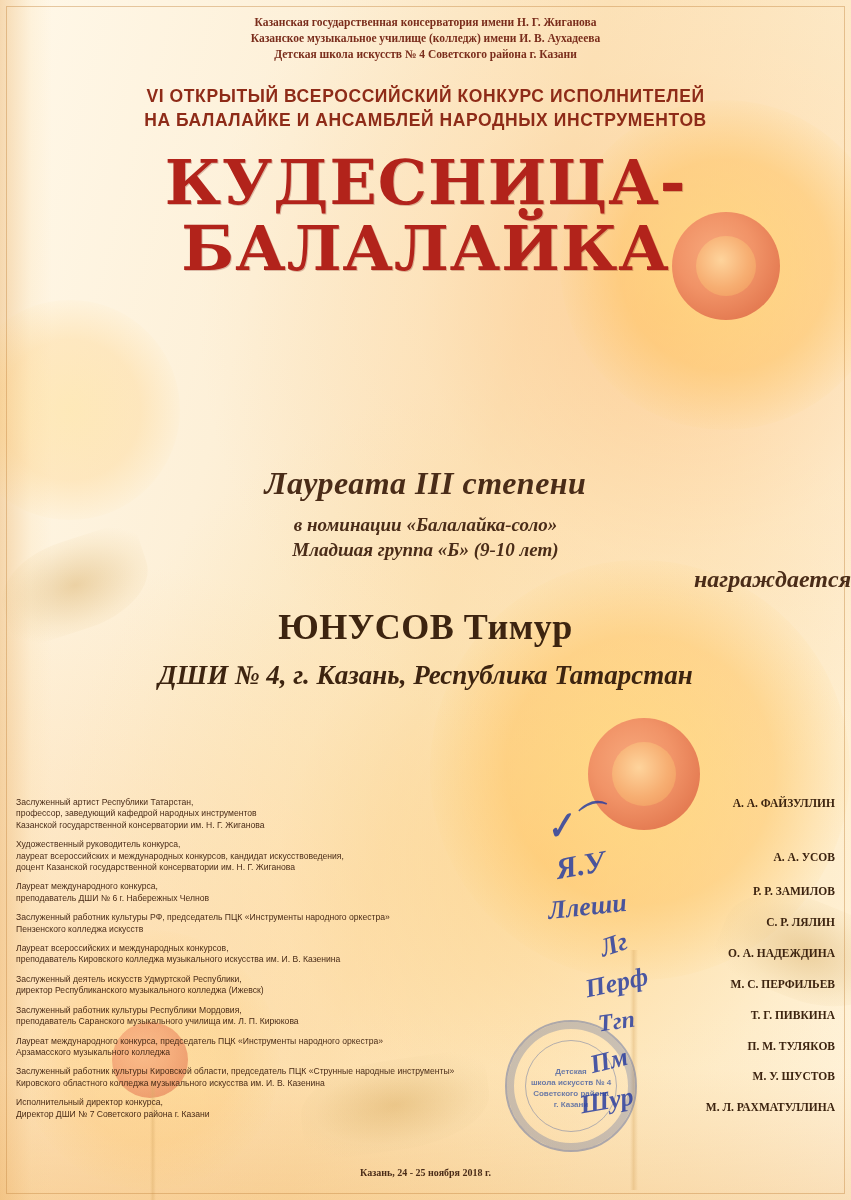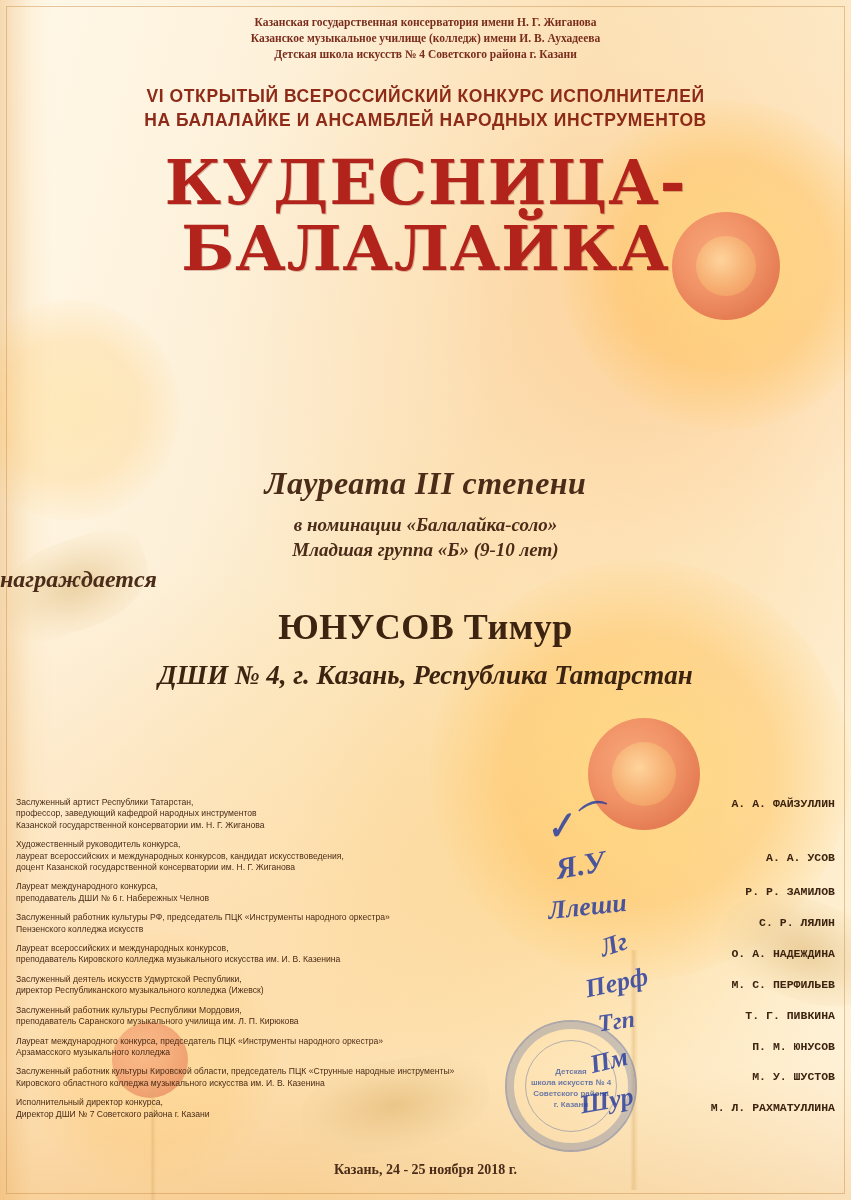--- a/index.html
+++ b/index.html
@@ -151,21 +151,21 @@
     font-style: italic;
     font-weight: bold;
     color: #4a2c18;
     font-size: 19px;
     line-height: 25px;
   }
 
   .awarded {
     position: absolute;
     top: 566px; left: 0; right: 0;
-    text-align: left;
+    text-align: right;
     font-family: "Liberation Serif", serif;
     font-style: italic;
     font-weight: bold;
     color: #4a2c18;
     font-size: 24px;
   }
 
   .laureate-name {
     position: absolute;
     top: 606px; left: 0; right: 0;
@@ -215,38 +215,38 @@
     margin-bottom: 8px;
   }
   .signer-desc {
     font-family: "Liberation Sans", sans-serif;
     font-size: 8.6px;
     line-height: 11.4px;
     color: #4a2c18;
     max-width: 520px;
   }
   .signer-name {
-    font-family: Liberation Mono, monospace;
+    font-family: Liberation Serif, serif;
     font-size: 11.5px;
     font-weight: bold;
     color: #3d2410;
     white-space: nowrap;
     text-align: right;
     min-width: 150px;
     padding-left: 8px;
   }
   .signer-row.r1 .signer-desc { padding-top: 0; }
 
   .place-date {
     position: absolute;
     left: 0; right: 0;
     bottom: 22px;
     text-align: center;
     font-family: "Liberation Serif", serif;
-    font-size: 14px;
+    font-size: 10px;
     font-weight: bold;
     color: #4a2c18;
   }
 
   
   .stamp {
     position: absolute;
     left: 505px;
     top: 1020px;
     width: 128px;
@@ -413,21 +413,21 @@
 
       <div class="signer-row">
         <div class="signer-desc" style="white-space:pre-line">Заслуженный работник культуры Республики Мордовия,
 преподаватель Саранского музыкального училища им. Л. П. Кирюкова</div>
         <div class="signer-name" style="padding-top:4px">Т. Г. ПИВКИНА</div>
       </div>
 
       <div class="signer-row">
         <div class="signer-desc" style="white-space:pre-line">Лауреат международного конкурса, председатель ПЦК «Инструменты народного оркестра»
 Арзамасского музыкального колледжа</div>
-        <div class="signer-name" style="padding-top:4px">П. М. ЮНУСОВ</div>
+        <div class="signer-name" style="padding-top:4px">П. М. ТУЛЯКОВ</div>
       </div>
 
       <div class="signer-row">
         <div class="signer-desc" style="white-space:pre-line">Заслуженный работник культуры Кировской области, председатель ПЦК «Струнные народные инструменты»
 Кировского областного колледжа музыкального искусства им. И. В. Казенина</div>
         <div class="signer-name" style="padding-top:4px">М. У. ШУСТОВ</div>
       </div>
 
       <div class="signer-row">
         <div class="signer-desc" style="white-space:pre-line">Исполнительный директор конкурса,

